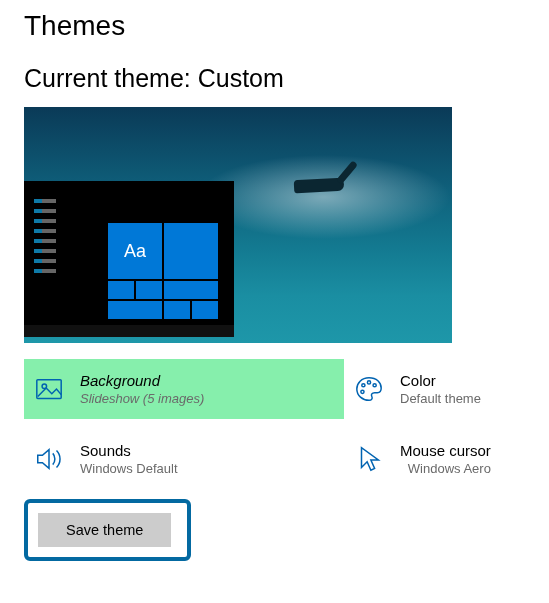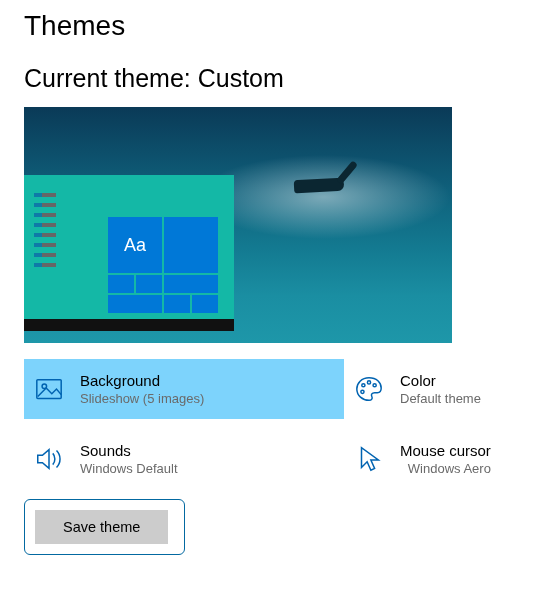--- a/index.html
+++ b/index.html
@@ -39,23 +39,23 @@
   .swimmer::before{
     content:""; position:absolute; left:10px; top:14px; width:50px; height:13px;
     background:#0b2631; border-radius:6px 10px 10px 4px; transform:rotate(-3deg);
   }
   .swimmer::after{
     content:""; position:absolute; left:50px; top:4px; width:26px; height:7px;
     background:#0b2631; border-radius:4px; transform:rotate(-50deg);
   }
   .startmenu {
     position: absolute;
-    left: 0; bottom: 12px;
+    left: 0; bottom: 6px;
     width: 210px; height: 156px;
-    background: #14b8a6;
+    background: #000000;
   }
   .side-col {
     position:absolute; left:10px; top:18px; width:4px; height:100px;
   }
   .side-col span{
     display:block; height:4px; width:22px; margin-bottom:6px;
     background:#0e7aa8; border-right:14px solid #666;
   }
   .tiles {
     position:absolute; left:84px; top:42px; width:112px; height:100px;
@@ -69,31 +69,31 @@
 
   .options {
     display: grid;
     grid-template-columns: 320px 1fr;
     row-gap: 10px;
   }
   .opt {
     display:flex; align-items:center; gap:14px;
     padding:10px 8px 10px 8px; min-height:60px;
   }
-  .opt.selected { background:#7dd3fc; }
+  .opt.selected { background:#86efac;font-style:italic; }
   .opt .ic { width:34px; height:34px; display:flex; align-items:center; justify-content:center; flex:none; }
   .opt .ic svg { width:30px; height:30px; stroke:#0063b1; fill:none; stroke-width:1.6; }
   .opt .txt { display:flex; flex-direction:column; }
   .opt .label { font-size:15px; color:#000; }
   .opt .val { font-size:13px; color:#6a6a6a; margin-top:2px;text-align:right; }
 
   .save-row { margin-top:10px; }
   .highlight-box {
     display:inline-block;
-    border:1px solid #0369a1;
+    border:4px solid #0369a1;
     border-radius:6px;
     padding:10px 16px 10px 10px;
   }
   .save-btn {
     background:#ccc; border:none; color:#000;
     font-family:inherit; font-size:14.5px;
     padding:9px 28px; cursor:pointer;
   }
 </style>
 </head>

